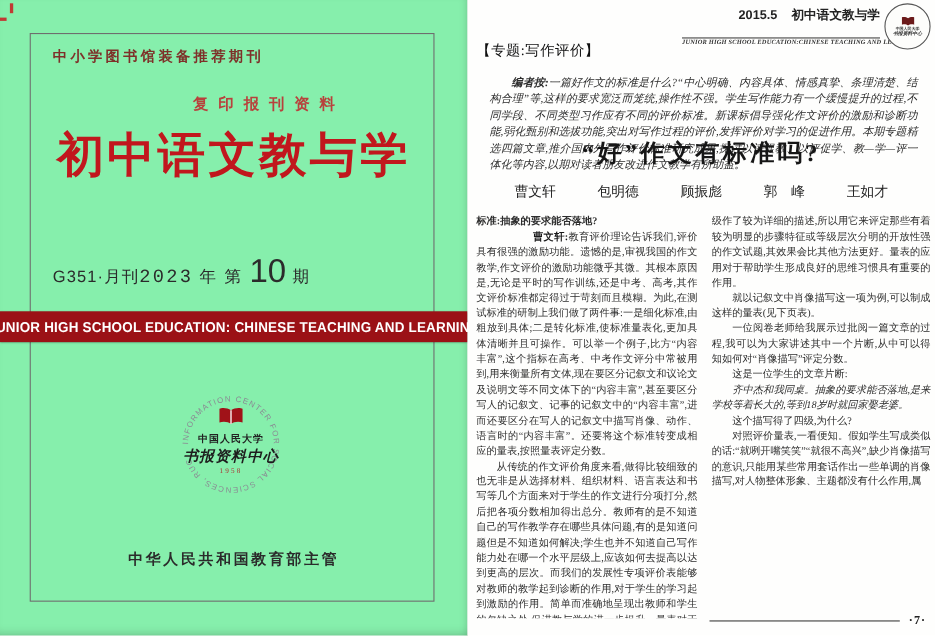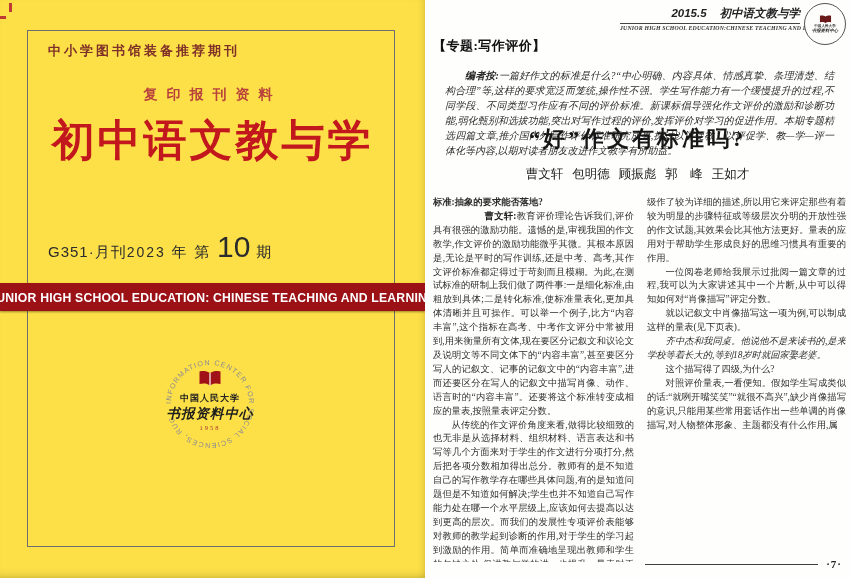--- a/index.html
+++ b/index.html
@@ -1,35 +1,35 @@
 <!DOCTYPE html>
 <html><head>
 <meta charset="utf-8">
 <style>
   html,body{margin:0;padding:0;background:#fff;}
   .stage{position:relative;width:850px;height:578px;background:#fff;overflow:hidden;
          font-family:"Liberation Serif","DejaVu Serif",serif;}
 
   
-  .cover{position:absolute;left:0;top:0;width:425px;height:578px;background:#fde047;
+  .cover{position:absolute;left:0;top:0;width:425px;height:578px;background:#86efac;
          box-shadow:inset -6px 0 8px -6px rgba(0,0,0,.18), inset 0 -8px 10px -8px rgba(0,0,0,.25);}
   .cover-frame{position:absolute;left:27px;top:30px;width:366px;height:515px;border:1px solid #6e6e6e;}
   .print-mark-v{position:absolute;left:9px;top:3px;width:3px;height:9px;background:#c03a34;}
   .print-mark-h{position:absolute;left:0;top:16px;width:6px;height:3px;background:#c03a34;}
   .cover-toplabel{position:absolute;left:48px;top:42px;font-size:13px;font-weight:bold;
                   letter-spacing:3px;color:#7e3029;}
   .cover-series{position:absolute;left:0;top:86px;width:425px;text-align:center;
-                font-size:14px;font-weight:bold;letter-spacing:9px;color:#b8413c;}
+                font-size:14px;font-weight:bold;letter-spacing:9px;color:#b8413c;padding-left:32px;}
   .cover-title{position:absolute;left:0;top:112px;width:425px;text-align:center;
                font-size:43px;font-weight:bold;letter-spacing:3px;color:#c1171d;}
   .cover-issue-row{position:absolute;left:48px;top:230px;width:327px;display:flex;
                    justify-content:flex-start;align-items:baseline;color:#2b2b2b;}
   .issue-code{font-size:15px;font-family:"Liberation Sans",sans-serif;letter-spacing:1px;}
   .issue-right{font-size:15px;letter-spacing:2px;}
-  .issue-right .num-year{font-family:Liberation Sans, sans-serif;font-size:14px;margin-top:34px;}
+  .issue-right .num-year{font-family:Liberation Mono, monospace;font-size:17px;margin-top:34px;}
   .issue-right .num-big{font-family:"Liberation Sans",sans-serif;font-size:30px;letter-spacing:0;}
   .cover-banner{position:absolute;left:0;top:283px;width:425px;height:28px;background:#9b1116;
                 display:flex;align-items:center;justify-content:center;
                 box-shadow:0 1px 2px rgba(0,0,0,.4);}
   .cover-banner span{color:#fff;font-family:"Liberation Sans",sans-serif;font-weight:bold;
                      font-size:13px;letter-spacing:.2px;transform:scaleX(.94);white-space:nowrap;}
   
   .seal{position:absolute;left:162px;top:356px;width:96px;height:98px;}
   .seal-ring{position:absolute;left:0;top:0;width:96px;height:96px;}
   .seal-ring text{fill:#8a8a93;font-size:7.2px;letter-spacing:1.1px;font-family:"Liberation Sans",sans-serif;}
@@ -37,38 +37,38 @@
   .seal-org{font-size:9px;font-weight:bold;color:#222;letter-spacing:1px;margin-top:1px;}
   .seal-name{font-size:13.5px;font-weight:bold;color:#1d1d1d;font-style:italic;letter-spacing:1px;}
   .seal-year{font-size:6.5px;color:#a33;letter-spacing:2px;margin-top:1px;}
   .cover-footer{position:absolute;left:0;width:425px;text-align:center;color:#2b2b2b;
                 font-size:13.5px;font-weight:bold;letter-spacing:2.5px;}
   .cf1{top:500px;} .cf2{top:523px;}
 
   
   .page{position:absolute;left:425px;top:0;width:425px;height:578px;background:#fefefd;color:#2e2e2e;}
   .page-header{position:absolute;right:50px;top:6px;width:180px;text-align:right;}
-  .ph-row1{font-size:11.5px;font-weight:bold;font-style:italic;color:#222;
-           border-bottom:1.8px solid #444;padding-bottom:2px;white-space:nowrap;}
+  .ph-row1{font-size:11.5px;font-weight:bold;color:#222;
+           border-bottom:1.8px solid #444;padding-bottom:13px;white-space:nowrap;}
   .ph-row1 .ph-issue{font-family:"Liberation Sans",sans-serif;margin-right:10px;}
   .ph-row2{font-size:5.8px;font-weight:bold;font-style:italic;color:#333;letter-spacing:.2px;
            margin-top:1px;white-space:nowrap;}
   .header-seal{position:absolute;right:4px;top:3px;width:40px;height:40px;border:1.4px solid #555;
                border-radius:50%;display:flex;flex-direction:column;align-items:center;
                justify-content:center;background:#fdfdfb;}
   .header-seal .hs-org{font-size:3.6px;color:#333;font-weight:bold;}
   .header-seal .hs-name{font-size:4.4px;color:#333;font-weight:bold;font-style:italic;}
-  .topic-tag{position:absolute;left:8px;top:37px;font-size:13px;font-weight:bold;color:#111;letter-spacing:.5px;}
+  .topic-tag{position:absolute;left:8px;top:37px;font-size:13px;font-weight:normal;color:#111;letter-spacing:.5px;}
   .editor-note{position:absolute;left:8px;right:4px;top:56px;font-size:10px;line-height:15px;
                text-align:justify;font-style:italic;color:#2c2c2c;text-indent:2em;margin:12px;}
   .editor-note b{font-style:italic;}
   .article-title{position:absolute;left:0;top:124px;width:425px;text-align:center;
                  font-size:22px;font-weight:bold;letter-spacing:3px;color:#161616;}
   .authors{position:absolute;left:0;top:166px;width:425px;display:flex;justify-content:center;
-           gap:9px;font-size:12.5px;color:#222;}
+           gap:38px;font-size:12.5px;color:#222;}
   .col{width:201px;height:366px;overflow:hidden;text-align:justify;
        font-size:9.3px;line-height:13.9px;color:#2e2e2e;}
   .col-left{position:absolute;left:8px;top:196px;}
   .col-right{position:absolute;left:222px;top:196px;width:199px;}
   .col p{margin:0;text-indent:2em;}
   .col p.noindent{text-indent:0;}
   .col p.heading{font-weight:bold;text-indent:0;}
   .col p.excerpt{font-style:italic;}
   .col b{color:#1a1a1a;margin-left:33px;}
   .page-footer{position:absolute;left:220px;right:8px;top:558px;display:flex;
@@ -118,20 +118,21 @@
         <svg width="24" height="17" viewBox="0 0 24 17">
           <path d="M12 3 C9 .5 3.5 .5 1.5 1.5 L1.5 14 C4.5 13 9.5 13 12 15.5 C14.5 13 19.5 13 22.5 14 L22.5 1.5 C20.5 .5 15 .5 12 3 Z" fill="#a01218"></path>
           <path d="M12 3 L12 15.5" stroke="#fff" stroke-width="1.2" fill="none"></path>
         </svg>
         <div class="seal-org">中国人民大学</div>
         <div class="seal-name">书报资料中心</div>
         <div class="seal-year">1958</div>
       </div>
     </div>
 
+    <div class="cover-footer cf1">中华人民共和国教育部主管</div>
   </div>
 
   <div class="page">
 
     <div class="page-header">
       <div class="ph-row1">
         <span class="ph-issue">2015.5</span>
         <span>初中语文教与学</span>
       </div>
       <div class="ph-row2">JUNIOR HIGH SCHOOL EDUCATION:CHINESE TEACHING AND LEARNING</div>
@@ -160,23 +161,24 @@
     </div>
 
     <div class="col col-left">
       <p class="heading">标准:抽象的要求能否落地?</p>
       <p><b>曹文轩:</b><span>教育评价理论告诉我们,评价具有很强的激励功能。遗憾的是,审视我国的作文教学,作文评价的激励功能微乎其微。其根本原因是,无论是平时的写作训练,还是中考、高考,其作文评价标准都定得过于苛刻而且模糊。为此,在测试标准的研制上我们做了两件事:一是细化标准,由粗放到具体;二是转化标准,使标准量表化,更加具体清晰并且可操作。可以举一个例子,比方“内容丰富”,这个指标在高考、中考作文评分中常被用到,用来衡量所有文体,现在要区分记叙文和议论文及说明文等不同文体下的“内容丰富”,甚至要区分写人的记叙文、记事的记叙文中的“内容丰富”,进而还要区分在写人的记叙文中描写肖像、动作、语言时的“内容丰富”。还要将这个标准转变成相应的量表,按照量表评定分数。</span></p>
       <p>从传统的作文评价角度来看,做得比较细致的也无非是从选择材料、组织材料、语言表达和书写等几个方面来对于学生的作文进行分项打分,然后把各项分数相加得出总分。教师有的是不知道自己的写作教学存在哪些具体问题,有的是知道问题但是不知道如何解决;学生也并不知道自己写作能力处在哪一个水平层级上,应该如何去提高以达到更高的层次。而我们的发展性专项评价表能够对教师的教学起到诊断的作用,对于学生的学习起到激励的作用。简单而准确地呈现出教师和学生的欠缺之处,促进教与学的进一步提升。量表对于等</p>
     </div>
 
     <div class="col col-right">
       <p class="noindent">级作了较为详细的描述,所以用它来评定那些有着较为明显的步骤特征或等级层次分明的开放性强的作文试题,其效果会比其他方法更好。量表的应用对于帮助学生形成良好的思维习惯具有重要的作用。</p>
+      <p>就以记叙文中肖像描写这一项为例,可以制成这样的量表(见下页表)。</p>
       <p>一位阅卷老师给我展示过批阅一篇文章的过程,我可以为大家讲述其中一个片断,从中可以得知如何对“肖像描写”评定分数。</p>
-      <p>就以记叙文中肖像描写这一项为例,可以制成这样的量表(见下页表)。</p>
-      <p class="excerpt">齐中杰和我同桌。他说他不是来读书的,是来学校等着长大的,等到18岁时就回家娶老婆。</p>
+      <p>这是一位学生的文章片断:</p>
+      <p class="excerpt">齐中杰和我同桌。抽象的要求能否落地,是来学校等着长大的,等到18岁时就回家娶老婆。</p>
       <p>这个描写得了四级,为什么?</p>
       <p>对照评价量表,一看便知。假如学生写成类似的话:“就咧开嘴笑笑”“就很不高兴”,缺少肖像描写的意识,只能用某些常用套话作出一些单调的肖像描写,对人物整体形象、主题都没有什么作用,属</p>
     </div>
 
     <div class="page-footer">
       <div class="footer-line"></div>
       <span class="page-num">·7·</span>
     </div>
   </div>
 </div>

